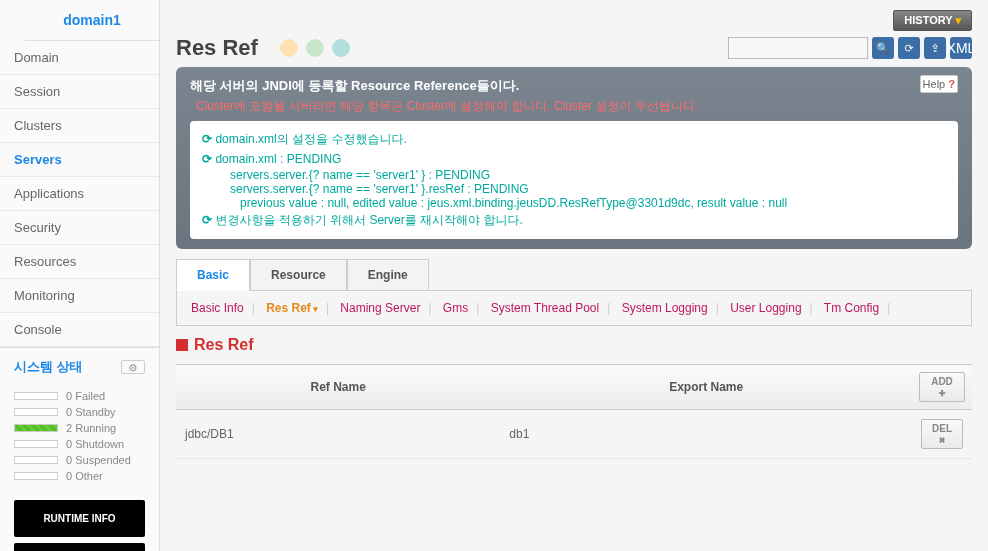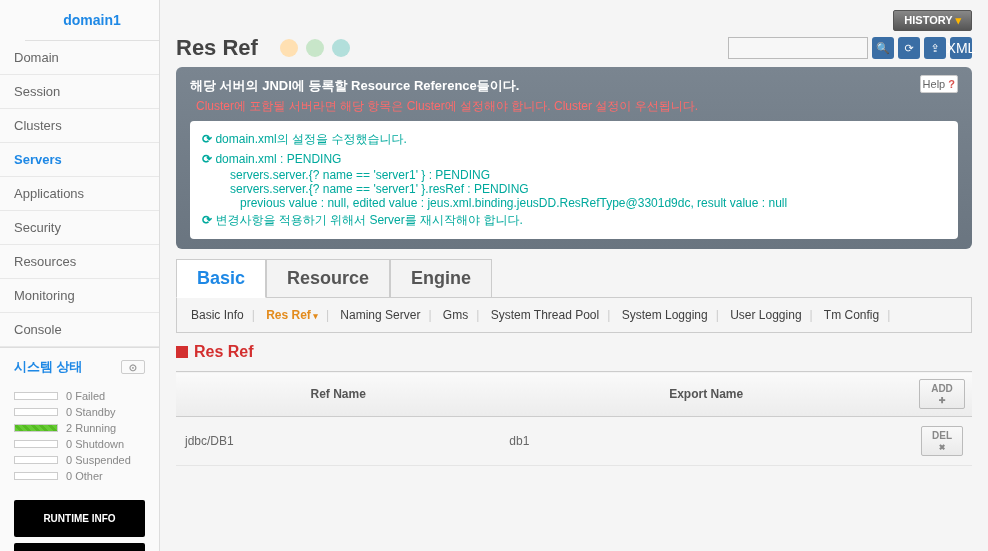--- a/index.html
+++ b/index.html
@@ -50,25 +50,25 @@
     .msg-body { background: #fff; border-radius: 4px; padding: 8px 12px; color: #444; }
     .msg-line { color: #00a99d; font-size: 12px; padding: 2px 0; }
     .msg-line .reload::before { content: "⟳ "; font-weight: bold; }
     .msg-sub { color: #00a99d; padding-left: 28px; font-size: 12px; }
     .msg-sub2 { color: #00a99d; padding-left: 38px; font-size: 12px; }
     .help-btn { position: absolute; top: 8px; right: 14px; background: #fff; color: #666; border: 1px solid #ccc; padding: 2px 2px; font-size: 11px; cursor: pointer; border-radius: 2px; }
     .help-btn::after { content: " ?"; color: #d9534f; font-weight: bold; }
     
     
     .tabs { display: flex; border-bottom: 1px solid #ccc; gap: 0; }
-    .tab { padding: 8px 20px; border: 1px solid #ccc; border-bottom: none; background: #f3f3f3; color: #555; font-size: 18px; font-weight: bold; cursor: pointer; }
+    .tab { padding: 8px 20px; border: 1px solid #ccc; border-bottom: none; background: #f3f3f3; color: #555; font-size: 12px; font-weight: bold; cursor: pointer; }
     .tab.active { background: #fff; color: #1e88e5; border-bottom: 1px solid #fff; margin-bottom: -1px; }
     
     .subtabs { padding: 10px 14px; font-size: 12px; border: 1px solid #ccc; border-top: none; margin-bottom: 10px; }
-    .subtab-item { color: #404040; cursor: pointer; }
+    .subtab-item { color: #be185d; cursor: pointer; }
     .subtab-item.active { color: #e38b1c; font-weight: bold; }
     .subtab-item.active::after { content: " ▾"; font-size: 9px; }
     .subtab-sep { color: #ccc; margin: 0 8px; }
     
     
     .section-title { color: #d32f2f; font-size: 16px; font-weight: bold; margin-bottom: 10px; display: flex; align-items: center; gap: 6px; }
     .section-title::before { content: ""; width: 12px; height: 12px; background: #d32f2f; display: inline-block; }
     
     .data-table { width: 100%; border-collapse: collapse; }
     .data-table th { background: linear-gradient(#fafafa, #ececec); border-top: 1px solid #ccc; border-bottom: 1px solid #ccc; padding: 7px; font-size: 12px; color: #555; font-weight: bold; }

